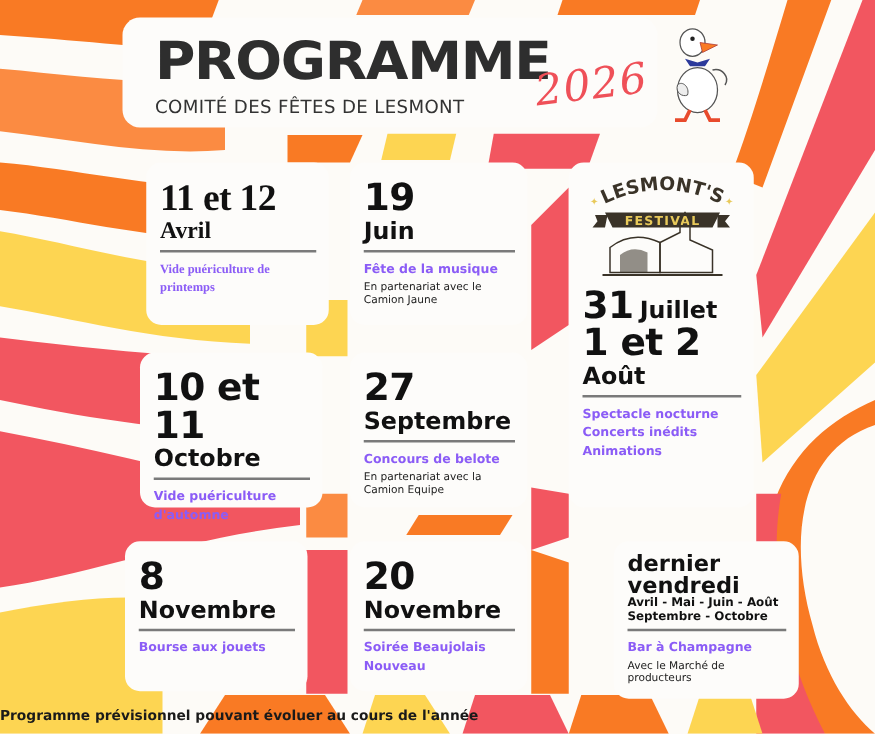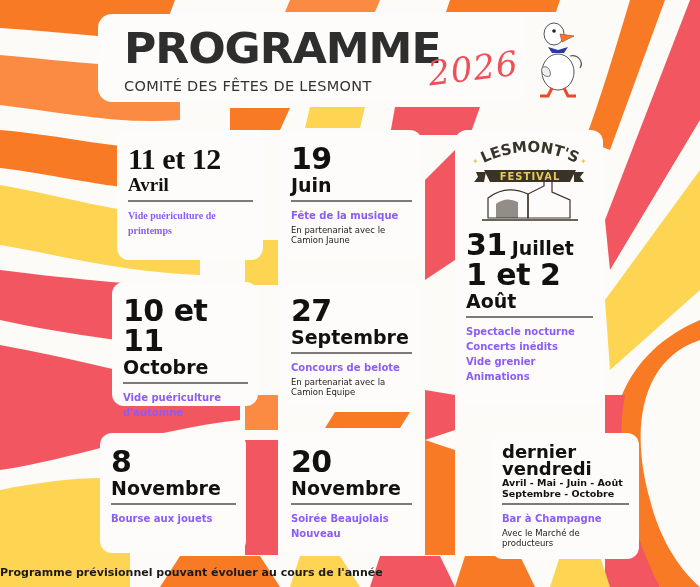--- a/index.html
+++ b/index.html
@@ -151,21 +151,20 @@
   </svg>
   <div class="inline-row">
     <span class="date-big">31</span>
     <span class="date-mid">Juillet</span>
   </div>
   <div class="date-big">1 et 2</div>
   <div class="date-mid">Août</div>
   <div class="rule"></div>
   <div class="event">Spectacle nocturne</div>
   <div class="event">Concerts inédits</div>
-  <div class="event">Vide grenier</div>
   <div class="event">Animations</div>
 </div>
 
 <div id="c4" class="panel card">
   <div class="date-big">10 et 11</div>
   <div class="date-mid">Octobre</div>
   <div class="rule"></div>
   <div class="event">Vide puériculture d'automne</div>
 </div>
 

